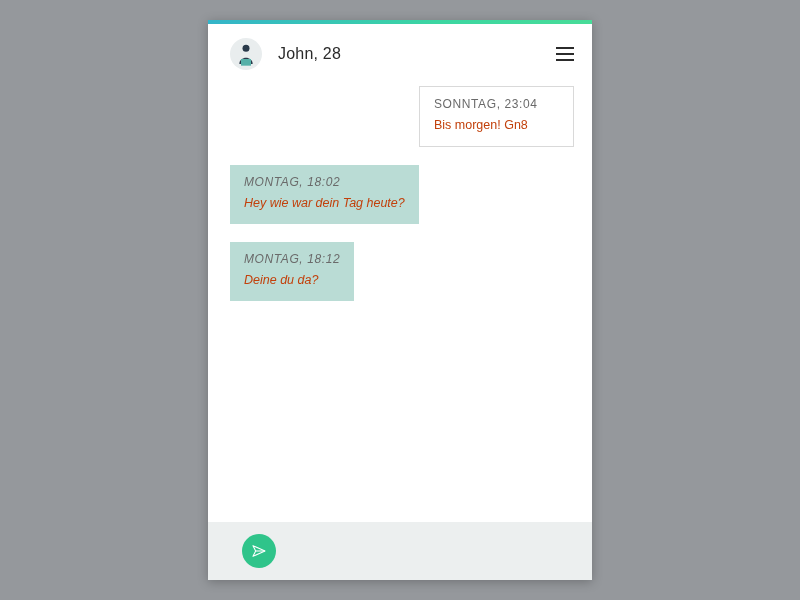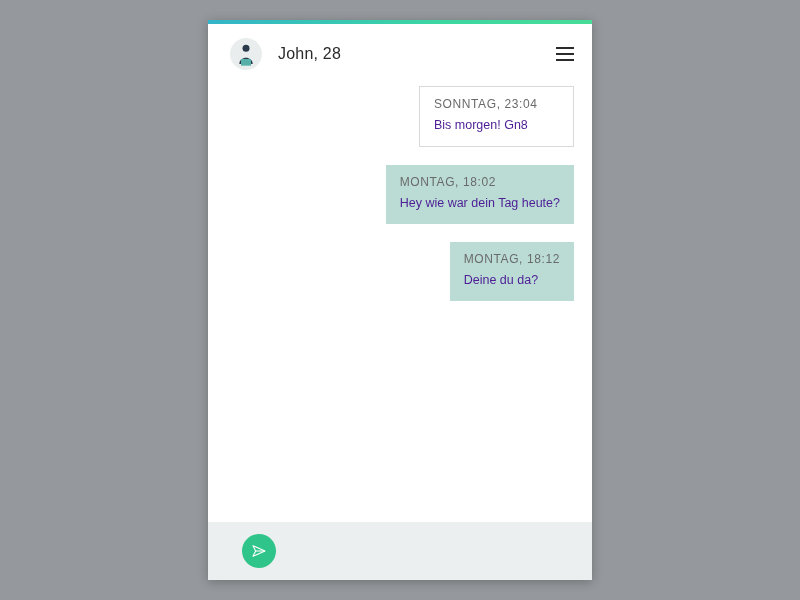--- a/index.html
+++ b/index.html
@@ -80,36 +80,36 @@
   .bubble .ts {
     font-size: 12px;
     letter-spacing: 0.6px;
     color: #6a6a6a;
     margin-bottom: 6px;
     text-transform: uppercase;
   }
   .bubble .txt {
     font-size: 12.5px;
     line-height: 1.35;
-    color: #4c1d95;
+    color: #c2410c;
   }
   .bubble.incoming {
     background: #ffffff;
     border: 1px solid #d9d9d9;
     margin-left: auto;
     width: 155px;
   }
   .bubble.outgoing {
     background: #badcd5;
     width: auto;
     display: inline-block;
   }
   .row { width: 100%; display: flex; }
   .row.right { justify-content: flex-end; }
-  .row.left { justify-content: flex-end; }
+  .row.left { justify-content: flex-start; font-style: italic; }
   .composer {
     height: 58px;
     background: #ecefef;
     display: flex;
     align-items: center;
     padding: 0 16px 0 22px;
     flex-shrink: 0;
   }
   .composer input {
     flex: 1;

